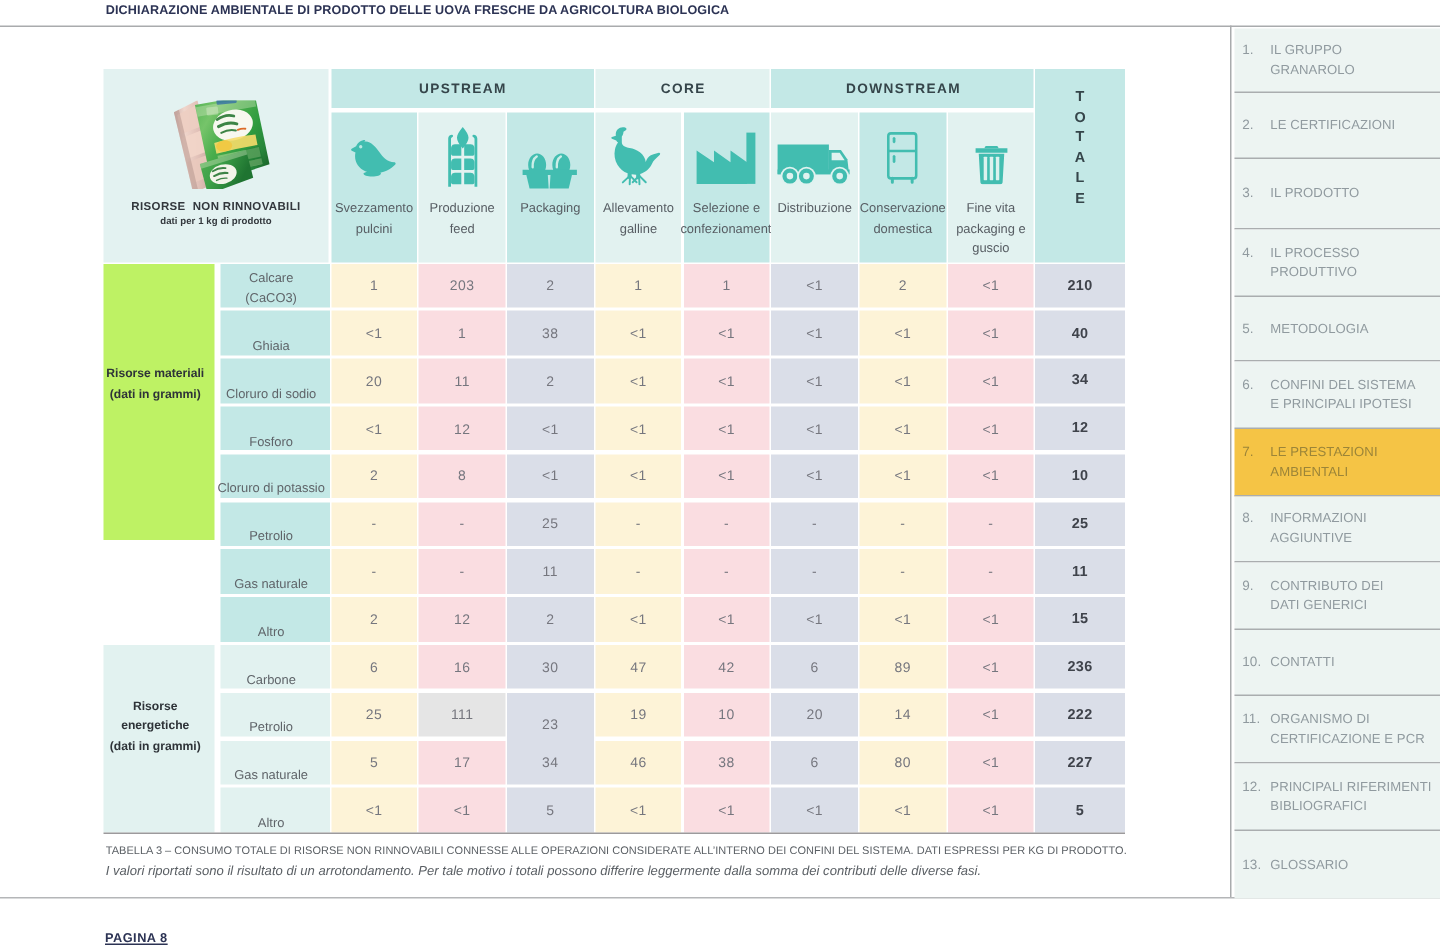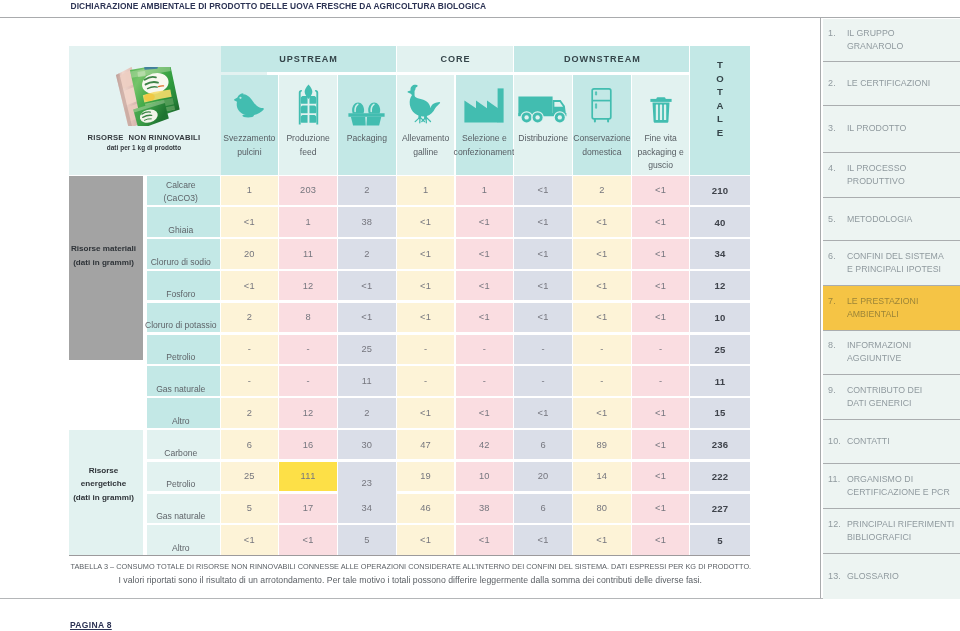--- a/index.html
+++ b/index.html
@@ -13,21 +13,21 @@
 
   .doc-title{position:absolute;left:70.5px;top:1.0px;font-size:8.4px;font-weight:bold;
     letter-spacing:0.1px;color:#2c3354;white-space:nowrap;}
   .page-label{position:absolute;left:70px;top:619.5px;font-size:8.5px;font-weight:bold;
     letter-spacing:0.32px;color:#2c3354;text-decoration:underline;}
 
   
   .tbl{position:absolute;left:69px;top:45px;width:681px;height:510px;}
 
   
-  .prodbox{position:absolute;left:0;top:1px;width:150px;height:129px;background:#e3f2f1;padding-left:48px;}
+  .prodbox{position:absolute;left:0;top:1px;width:150px;height:129px;background:#e3f2f1;}
   .prodimg{position:absolute;left:46px;top:21px;width:72px;height:59px;}
   .prodtitle{position:absolute;left:0;top:87px;width:150px;text-align:center;white-space:pre;
      font-size:7.65px;font-weight:bold;letter-spacing:0.25px;color:#33383d;}
   .prodsub{position:absolute;left:0;top:98px;width:150px;text-align:center;
      font-size:6.4px;font-weight:bold;letter-spacing:0.05px;color:#33383d;}
 
   
   .gband{position:absolute;top:1px;height:26px;display:flex;align-items:center;justify-content:center;
      font-size:9.1px;font-weight:bold;letter-spacing:0.95px;color:#35454a;text-indent:0.95px;}
   
@@ -47,21 +47,21 @@
      justify-content:center;text-align:center;font-size:8.6px;line-height:12.9px;color:#5f6469;}
   .rlab>span{display:block;width:82px;margin-left:-4.5px;padding-top:1.5px;}
   .dc{position:absolute;display:flex;align-items:center;justify-content:center;
      font-size:9.3px;color:#75767e;letter-spacing:0.3px;}
   .dc.tot{font-weight:bold;font-size:9.6px;color:#3f434b;letter-spacing:0.2px;}
 
   
   .tblrule{position:absolute;left:69px;top:554.8px;width:681px;height:1.5px;background:#9c9a9c;}
   .cap{position:absolute;left:70.5px;width:780px;color:#5a5f64;}
   .cap1{top:561.5px;font-size:7.33px;letter-spacing:0.02px;white-space:nowrap;}
-  .cap2{top:574.5px;font-size:8.7px;letter-spacing:0.02px;white-space:nowrap;margin-left:48px;}
+  .cap2{top:574.5px;font-size:8.7px;font-style:italic;letter-spacing:0.02px;white-space:nowrap;}
 
   
   .side{position:absolute;left:822.5px;top:18.6px;width:137.5px;}
   .sitem{position:relative;box-sizing:border-box;background:#edf4f2;border-bottom:1px solid #aaadaf;
      display:flex;align-items:center;padding-left:5.6px;}
   .sitem:last-child{border-bottom:none;}
   .sitem.active{background:#f5c445;}
   .snum{width:18.8px;flex:none;font-size:9.0px;color:#909a9f;letter-spacing:0.1px;line-height:12.6px;}
   .sitem.multi{align-items:flex-start;}
   .sitem.multi .slab,.sitem.multi .snum{margin-top:0;}
@@ -246,21 +246,21 @@
             <rect x="5.8" y="7.5" width="2.3" height="15.6" rx="0.4" fill="#dcf2ee"></rect>
             <rect x="9.85" y="7.5" width="2.3" height="15.6" rx="0.4" fill="#dcf2ee"></rect>
             <rect x="13.9" y="7.5" width="2.3" height="15.6" rx="0.4" fill="#dcf2ee"></rect>
           </svg>
         </div>
         <div class="lb">Fine vita packaging e guscio</div>
       </div>
       <div class="totcol">
         <span>T<br>O<br>T<br>A<br>L<br>E</span>
       </div>
-      <div class="grp" style="top:130.5px;height:184px;background:#a3a3a3">
+      <div class="grp" style="top:130.5px;height:184px;background:#bef264">
         <span style="white-space:pre-line;padding-bottom:24px">Risorse materiali
 (dati in grammi)</span>
       </div>
       <div class="rlab" style="top:130.5px;height:29.6px;background:#c3e8e6">
         <span style="white-space:pre-line">Calcare
 (CaCO3)</span>
       </div>
       <div class="dc" style="left:151.6px;width:57.55px;top:130.5px;height:29.6px;background:#fdf3d7">1</div>
       <div class="dc" style="left:210.35px;width:57.55px;top:130.5px;height:29.6px;background:#fadde1">203</div>
       <div class="dc" style="left:269.1px;width:57.55px;top:130.5px;height:29.6px;background:#dadee8">2</div>
@@ -368,21 +368,21 @@
       <div class="dc" style="left:327.85px;width:57.55px;top:384.9px;height:29.6px;background:#fdf3d7">47</div>
       <div class="dc" style="left:386.6px;width:57.55px;top:384.9px;height:29.6px;background:#fadde1">42</div>
       <div class="dc" style="left:445.35px;width:57.55px;top:384.9px;height:29.6px;background:#dadee8">6</div>
       <div class="dc" style="left:504.1px;width:57.55px;top:384.9px;height:29.6px;background:#fdf3d7">89</div>
       <div class="dc" style="left:562.85px;width:57.55px;top:384.9px;height:29.6px;background:#fadde1">&lt;1</div>
       <div class="dc tot" style="left:621px;width:60px;top:384.9px;height:29.6px;background:#dadee8">236</div>
       <div class="rlab" style="top:416.7px;height:29.6px;background:#e2f2f0">
         <span style="white-space:pre-line">Petrolio</span>
       </div>
       <div class="dc" style="left:151.6px;width:57.55px;top:416.7px;height:29.6px;background:#fdf3d7">25</div>
-      <div class="dc" style="left:210.35px;width:57.55px;top:416.7px;height:29.6px;background:#fde047">111</div>
+      <div class="dc" style="left:210.35px;width:57.55px;top:416.7px;height:29.6px;background:#e5e5e5">111</div>
       <div class="dc" style="left:269.1px;width:57.55px;top:416.7px;height:42px;background:#dadee8">23</div>
       <div class="dc" style="left:327.85px;width:57.55px;top:416.7px;height:29.6px;background:#fdf3d7">19</div>
       <div class="dc" style="left:386.6px;width:57.55px;top:416.7px;height:29.6px;background:#fadde1">10</div>
       <div class="dc" style="left:445.35px;width:57.55px;top:416.7px;height:29.6px;background:#dadee8">20</div>
       <div class="dc" style="left:504.1px;width:57.55px;top:416.7px;height:29.6px;background:#fdf3d7">14</div>
       <div class="dc" style="left:562.85px;width:57.55px;top:416.7px;height:29.6px;background:#fadde1">&lt;1</div>
       <div class="dc tot" style="left:621px;width:60px;top:416.7px;height:29.6px;background:#dadee8">222</div>
       <div class="rlab" style="top:448.5px;height:29.6px;background:#e2f2f0">
         <span style="white-space:pre-line">Gas naturale</span>
       </div>

